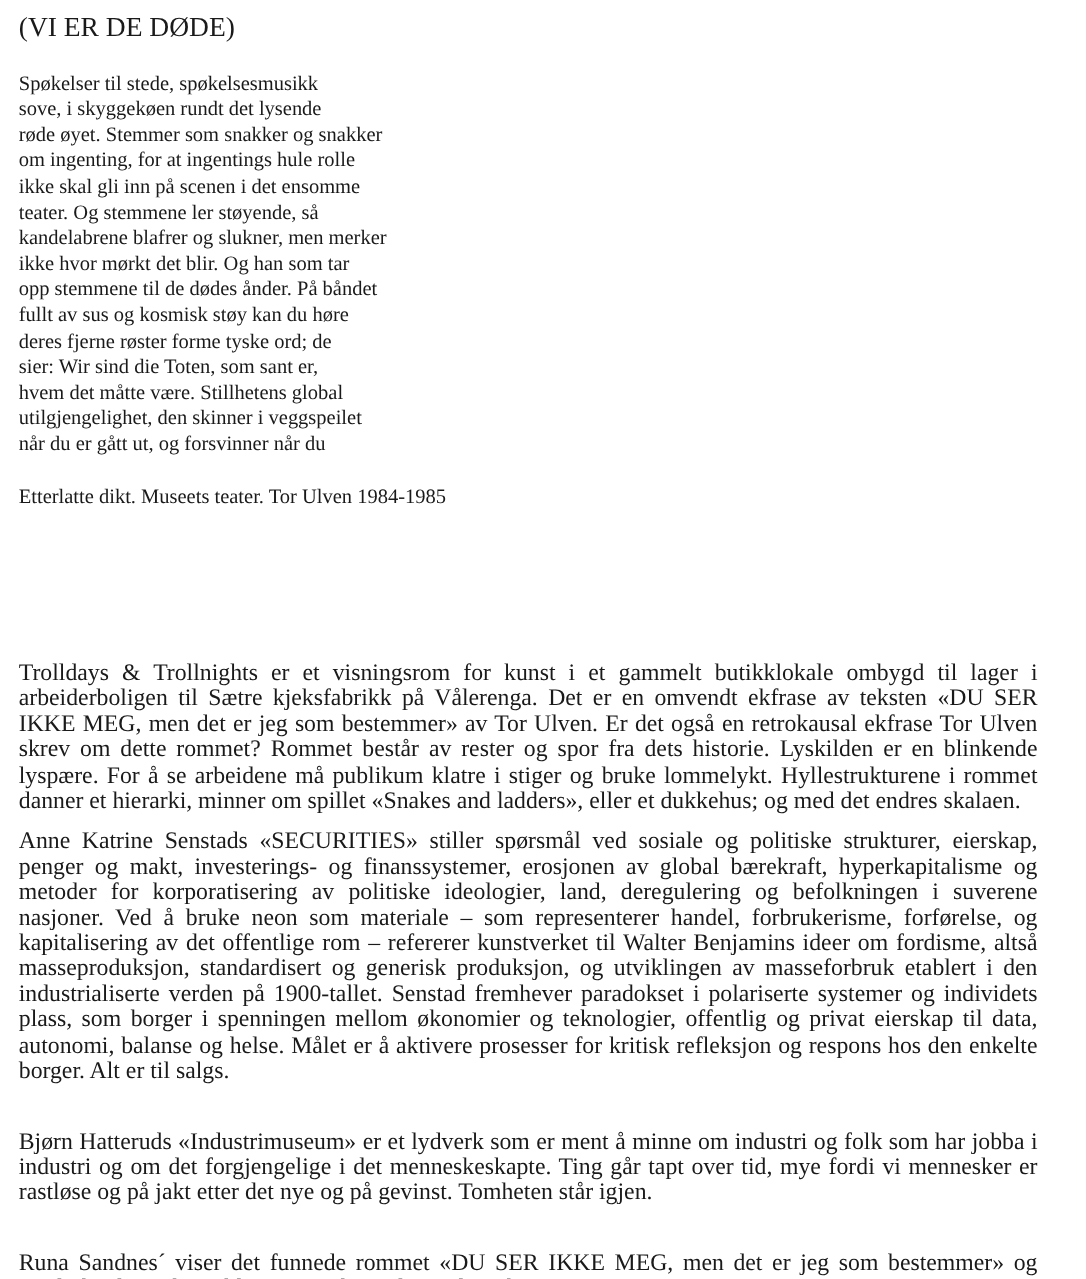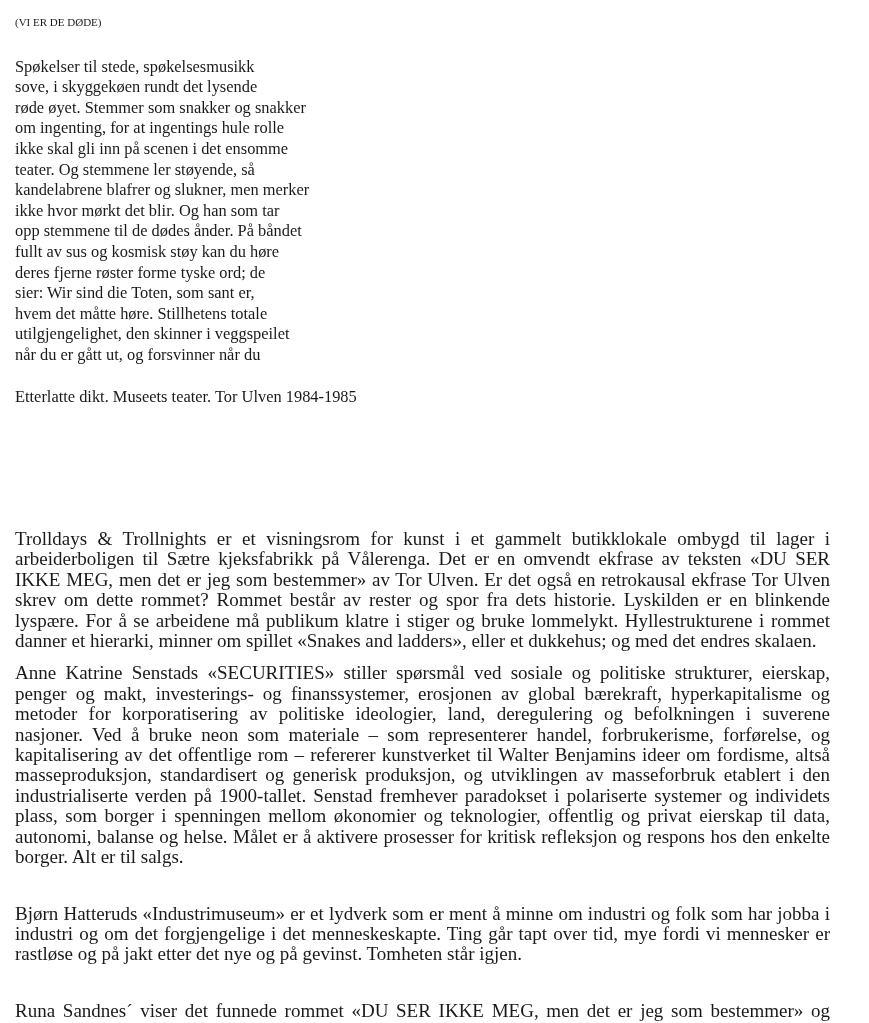--- a/index.html
+++ b/index.html
@@ -18,21 +18,21 @@
     .poem {
       position: absolute;
       left: 15px;
       top: 12px;
       font-size: 16.4px;
       line-height: 20.6px;
     }
     .poem-title {
       margin: 0;
       font-weight: normal;
-      font-size: 11px;
+      font-size: 22px;
       line-height: 20.6px;
     }
     .poem-body {
       margin: 24px 0 0 0;
     }
     .poem-line {
       display: block;
       white-space: nowrap;
     }
     .poem-source {
@@ -70,21 +70,21 @@
     <span class="poem-line">røde øyet. Stemmer som snakker og snakker</span>
     <span class="poem-line">om ingenting, for at ingentings hule rolle</span>
     <span class="poem-line">ikke skal gli inn på scenen i det ensomme</span>
     <span class="poem-line">teater. Og stemmene ler støyende, så</span>
     <span class="poem-line">kandelabrene blafrer og slukner, men merker</span>
     <span class="poem-line">ikke hvor mørkt det blir. Og han som tar</span>
     <span class="poem-line">opp stemmene til de dødes ånder. På båndet</span>
     <span class="poem-line">fullt av sus og kosmisk støy kan du høre</span>
     <span class="poem-line">deres fjerne røster forme tyske ord; de</span>
     <span class="poem-line">sier: Wir sind die Toten, som sant er,</span>
-    <span class="poem-line">hvem det måtte høre. Stillhetens totale</span>
+    <span class="poem-line">hvem det måtte være. Stillhetens global</span>
     <span class="poem-line">utilgjengelighet, den skinner i veggspeilet</span>
     <span class="poem-line">når du er gått ut, og forsvinner når du</span>
   </div>
   <p class="poem-source">Etterlatte dikt. Museets teater. Tor Ulven 1984-1985</p>
 </section>
 
 <section class="prose">
   <p>Trolldays &amp; Trollnights er et visningsrom for kunst i et gammelt butikklokale ombygd til lager i arbeiderboligen til Sætre kjeksfabrikk på Vålerenga. Det er en omvendt ekfrase av teksten «DU SER IKKE MEG, men det er jeg som bestemmer» av Tor Ulven. Er det også en retrokausal ekfrase Tor Ulven skrev om dette rommet? Rommet består av rester og spor fra dets historie. Lyskilden er en blinkende lyspære. For å se arbeidene må publikum klatre i stiger og bruke lommelykt. Hyllestrukturene i rommet danner et hierarki, minner om spillet «Snakes and ladders», eller et dukkehus; og med det endres skalaen.</p>
   <p>Anne Katrine Senstads «SECURITIES» stiller spørsmål ved sosiale og politiske strukturer, eierskap, penger og makt, investerings- og finanssystemer, erosjonen av global bærekraft, hyperkapitalisme og metoder for korporatisering av politiske ideologier, land, deregulering og befolkningen i suverene nasjoner. Ved å bruke neon som materiale – som representerer handel, forbrukerisme, forførelse, og kapitalisering av det offentlige rom – refererer kunstverket til Walter Benjamins ideer om fordisme, altså masseproduksjon, standardisert og generisk produksjon, og utviklingen av masseforbruk etablert i den industrialiserte verden på 1900-tallet. Senstad fremhever paradokset i polariserte systemer og individets plass, som borger i spenningen mellom økonomier og teknologier, offentlig og privat eierskap til data, autonomi, balanse og helse. Målet er å aktivere prosesser for kritisk refleksjon og respons hos den enkelte borger. Alt er til salgs.</p>
   <p class="gap-lg">Bjørn Hatteruds «Industrimuseum» er et lydverk som er ment å minne om industri og folk som har jobba i industri og om det forgjengelige i det menneskeskapte. Ting går tapt over tid, mye fordi vi mennesker er rastløse og på jakt etter det nye og på gevinst. Tomheten står igjen.</p>

